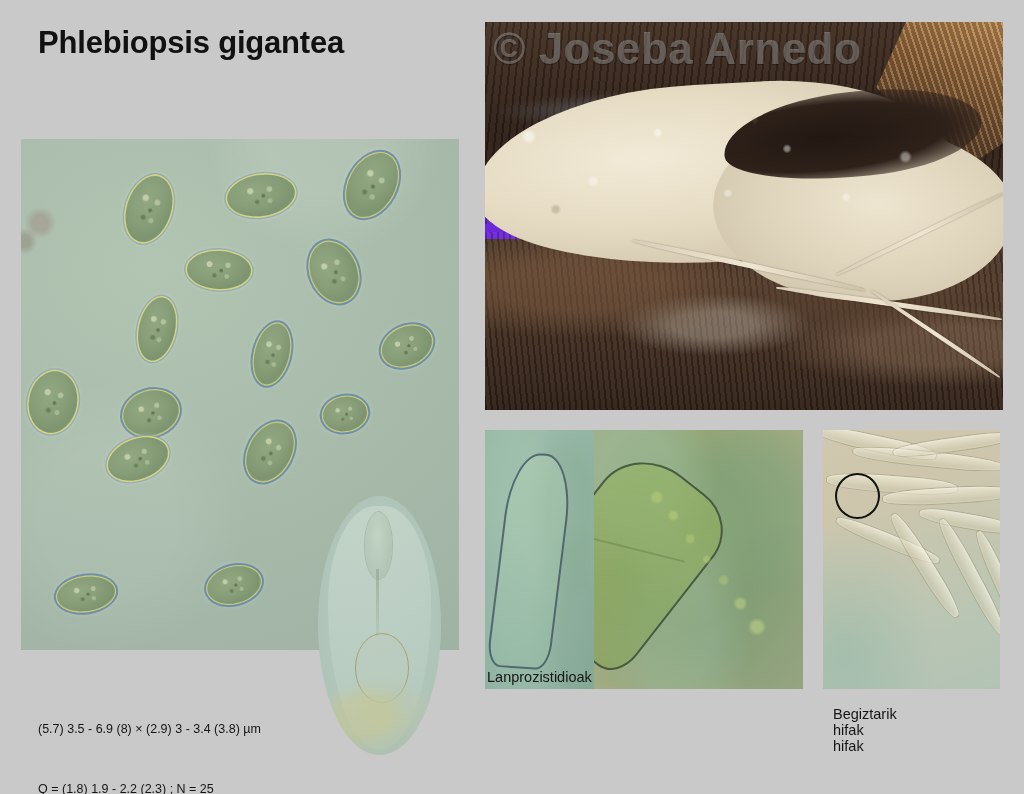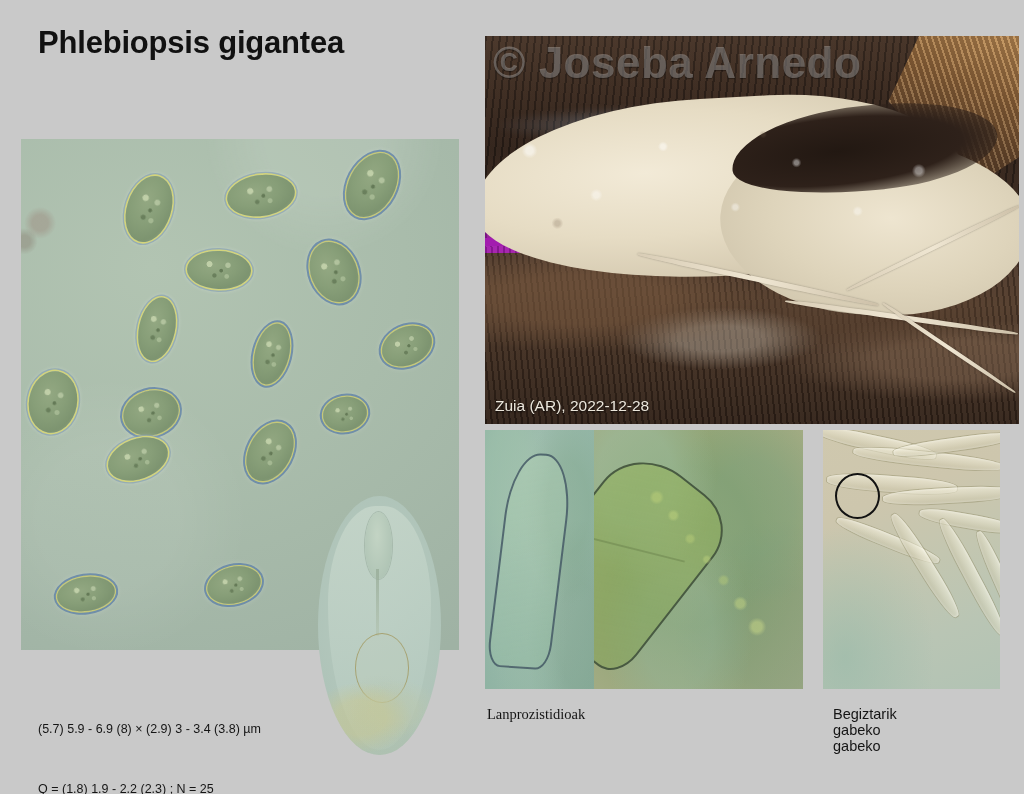--- a/index.html
+++ b/index.html
@@ -106,24 +106,23 @@
   
   #measurements{
     position:absolute;left:38px;top:678px;
     font-size:12.5px;color:#151515;line-height:1.62;
     white-space:pre;
   }
   #measurements div{margin:0;}
 
   
   #habitat-photo{
-    position:absolute;left:485px;top:36px;width:518px;height:388px;
-    overflow:hidden;
-    background:#a21caf;
-    padding-left:16px;
+    position:absolute;left:485px;top:22px;width:518px;height:388px;
+    overflow:hidden;
+    background:#6d28d9;
   }
   #habitat-photo .bark-top{
     position:absolute;left:0;top:0;width:100%;height:46%;
     background:
       linear-gradient(178deg,#4a382c 0%,#3b2b21 30%,#2e211a 58%,#3a2a20 100%);
   }
   #habitat-photo .bark-streaks{
     position:absolute;left:0;top:0;width:100%;height:52%;
     background:repeating-linear-gradient(
       96deg,
@@ -294,21 +293,21 @@
   }
   #hyphae-panel .green-wash{
     position:absolute;left:0;bottom:0;width:62%;height:62%;
     background:radial-gradient(ellipse at 20% 80%, rgba(150,185,168,.62), rgba(160,190,172,0) 72%);
   }
 
   
   .panel-caption{
     position:absolute;font-size:14.5px;color:#151515;
   }
-  #caption-cystidia{left:487px;top:706px;font-family:Liberation Serif, serif;}
+  #caption-cystidia{left:487px;top:669px;}
   #caption-hyphae{left:833px;top:706px;}
 </style>
 </head>
 <body>
 
 <div id="plate">
 
   <div id="title-block">
     <div id="species-name">Phlebiopsis gigantea</div>
   </div>
@@ -336,21 +335,21 @@
 
   <div id="basidium-inset">
     <div id="basidium-body"></div>
     <div id="sterigma"></div>
     <div id="sterigma-stalk"></div>
     <div id="basidium-clamp"></div>
     <div class="lower-blur"></div>
   </div>
 
   <div id="measurements">
-    <div>(5.7) 5.9 - 6.9 (8) × (2.9) 3 - 3.4 (3.8) µm</div>
+    <div>(5.7) 3.5 - 6.9 (8) × (2.9) 3 - 3.4 (3.8) µm</div>
     <div>Q = (1.8) 1.9 - 2.2 (2.3) ; N = 25</div>
     
   </div>
 
   <div id="habitat-photo">
     <div class="bark-top"></div>
     <div class="bark-streaks"></div>
     <div class="bark-right"></div>
     <div class="bark-right-fibre"></div>
     <div class="bark-bottom"></div>
@@ -359,21 +358,20 @@
     <div class="crust"></div>
     <div class="crust2"></div>
     <div class="dark-cleft"></div>
     <div class="crust-texture"></div>
     <div class="rhizo" style="left:28%;top:62%;width:46%;height:5px;transform:rotate(12deg);"></div>
     <div class="rhizo" style="left:56%;top:72%;width:44%;height:5px;transform:rotate(8deg);"></div>
     <div class="rhizo" style="left:66%;top:54%;width:36%;height:4px;transform:rotate(-26deg);"></div>
     <div class="rhizo" style="left:72%;top:80%;width:30%;height:4px;transform:rotate(34deg);"></div>
     <div class="watermark">© Joseba Arnedo</div>
     <div class="caption">
-      <div>Zuia (AR), 2022-12-28</div>
     </div>
   </div>
 
   <div id="cystidia-panel">
     <div id="cystidia-left">
       <div class="cyst-bg-mottle"></div>
       <div id="lamprocystidium-1"></div>
     </div>
     <div id="cystidia-right">
       <div class="cyst-bg-mottle"></div>
@@ -394,15 +392,15 @@
         <div class="hy" style="left: 10px; top: 104px; width: 110px; height: 13px; transform: rotate(22deg);"></div>
         <div class="hy" style="left: 42px; top: 128px; width: 120px; height: 15px; transform: rotate(58deg);"></div>
         <div class="hy" style="left: 84px; top: 140px; width: 130px; height: 14px; transform: rotate(62deg);"></div>
         <div class="hy" style="left: 120px; top: 150px; width: 120px; height: 13px; transform: rotate(66deg);"></div>
       </div>
     <div class="green-wash"></div>
     <div id="clamp-circle"></div>
   </div>
 
   <div class="panel-caption" id="caption-cystidia">Lanprozistidioak</div>
-  <div class="panel-caption" id="caption-hyphae">Begiztarik gabeko gabeko</div>
+  <div class="panel-caption" id="caption-hyphae">Begiztarik hifak hifak</div>
 
 </div>
 
 </body></html>

